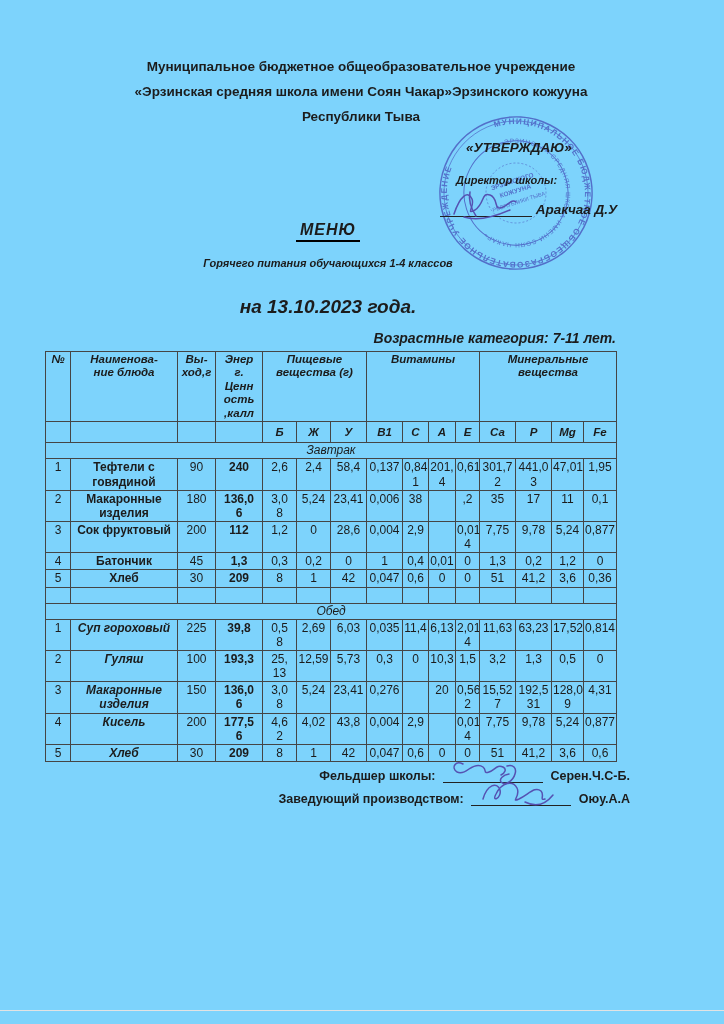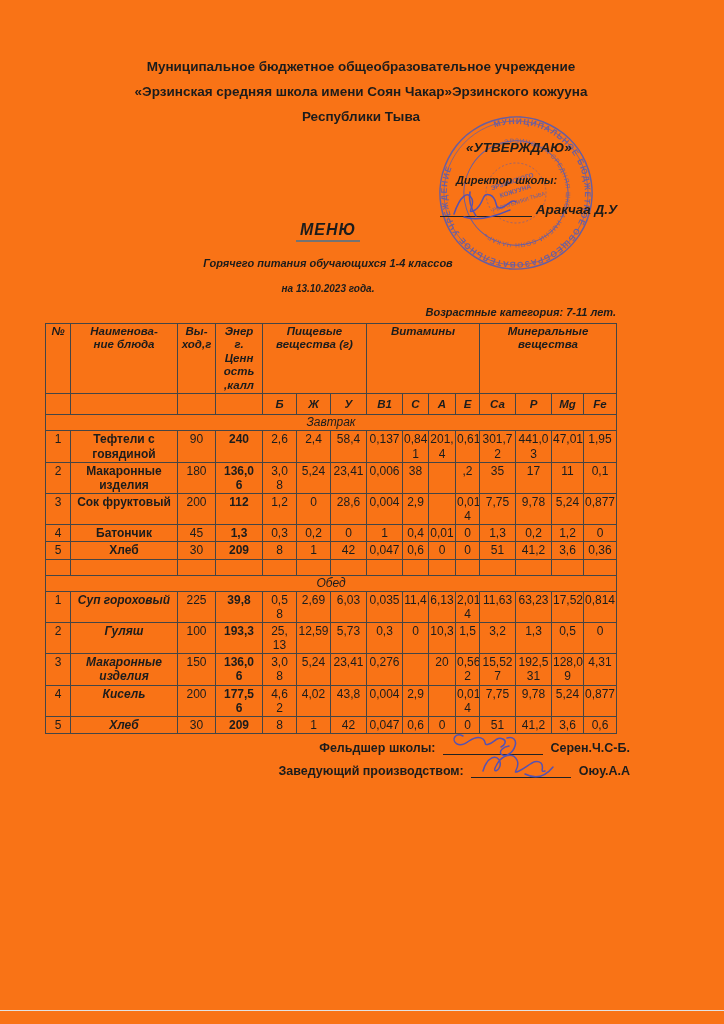--- a/index.html
+++ b/index.html
@@ -1,20 +1,20 @@
 <!DOCTYPE html>
 <html><head>
 <meta charset="utf-8">
 <style>
   html,body { margin:0; padding:0; }
   body { background:#ffffff; }
   .page {
     position:relative;
     width:724px; height:1024px;
-    background:#f97316;
+    background:#7dd3fc;
     overflow:hidden;
     font-family:"Liberation Sans", sans-serif;
     color:#1c1c1c;
   }
   
   .doc-header {
     padding-top:60px;
     width:650px; margin-left:36px;
     text-align:center;
     font-weight:bold;
@@ -40,29 +40,29 @@
   
   .title-block {
     margin-top:96px;
     width:576px; margin-left:40px;
     text-align:center;
     font-weight:bold; font-style:italic;
   }
   .menu-title {
     display:inline-block;
     font-size:16px; letter-spacing:1px;
-    border-bottom:2px solid #737373;
+    border-bottom:2px solid #000000;
     padding:0 4px 1px 4px;
   }
   .subtitle1 { margin-top:15px; font-size:11px; }
-  .subtitle2 { margin-top:14px; font-size:10px; }
+  .subtitle2 { margin-top:27px; font-size:19px; }
   .age-note {
     width:576px; margin-left:40px; margin-top:12px;
     text-align:right;
-    font-weight:bold; font-style:italic; font-size:11px;
+    font-weight:bold; font-style:italic; font-size:14px;
   }
 
   
   table.menu {
     border-collapse:collapse;
     table-layout:fixed;
     width:571px;
     margin-left:45px; margin-top:5px;
     font-size:12px;
   }

